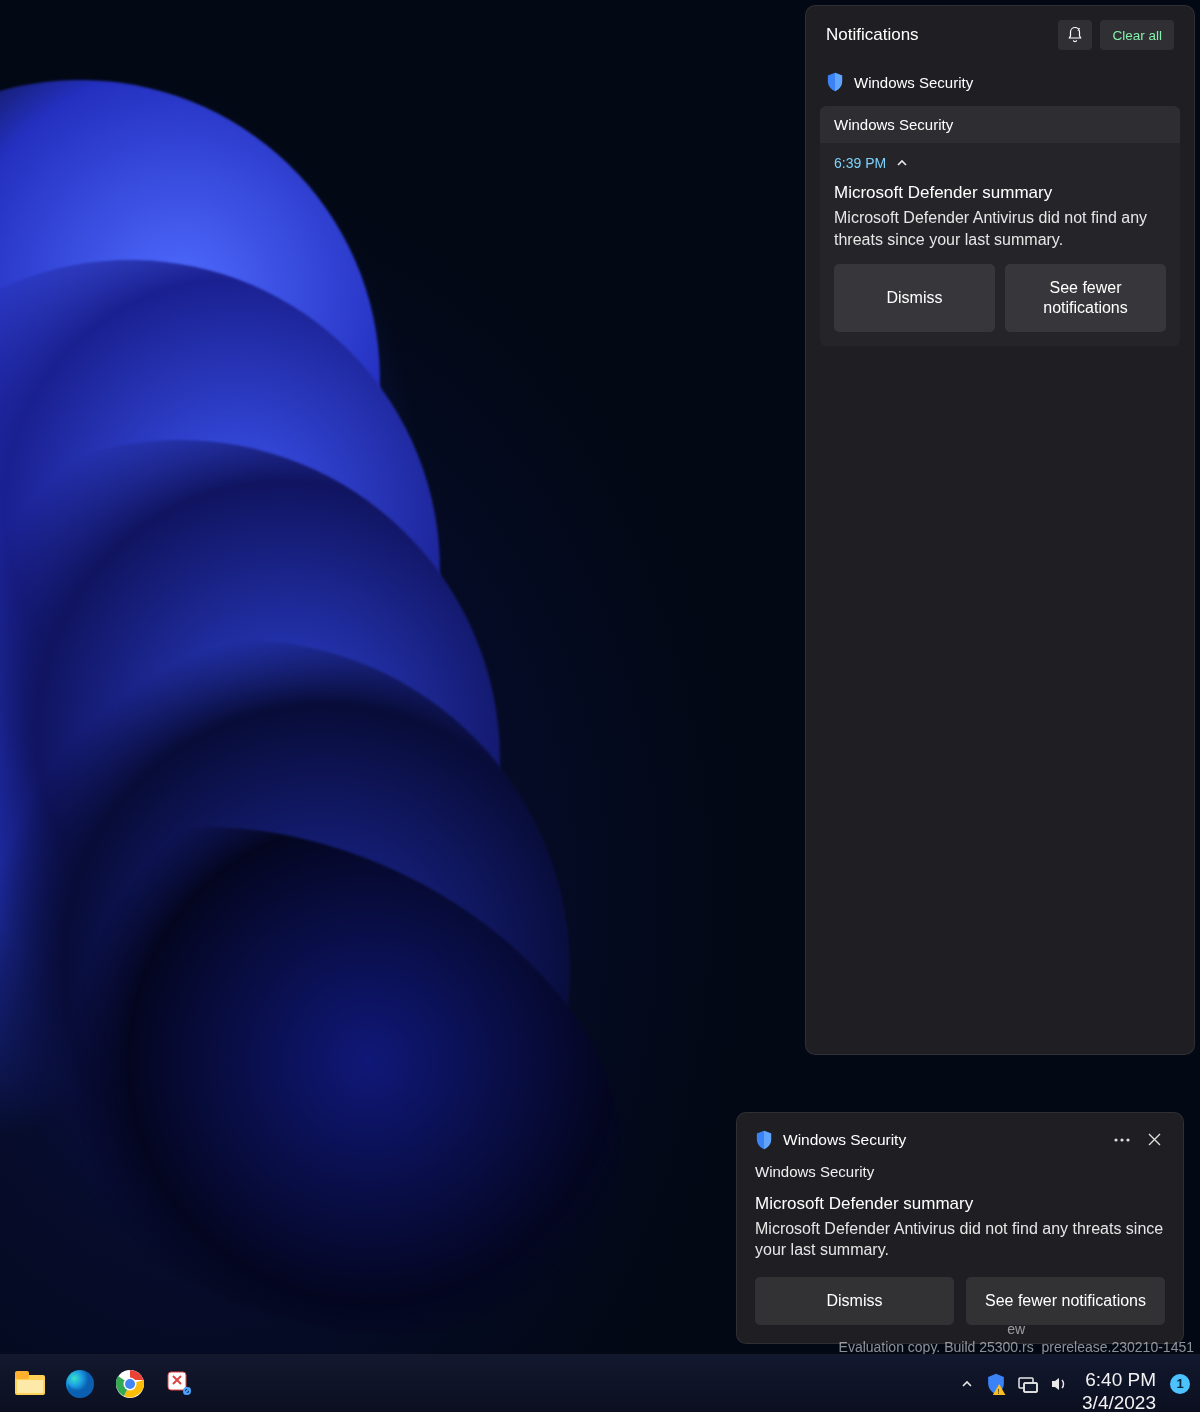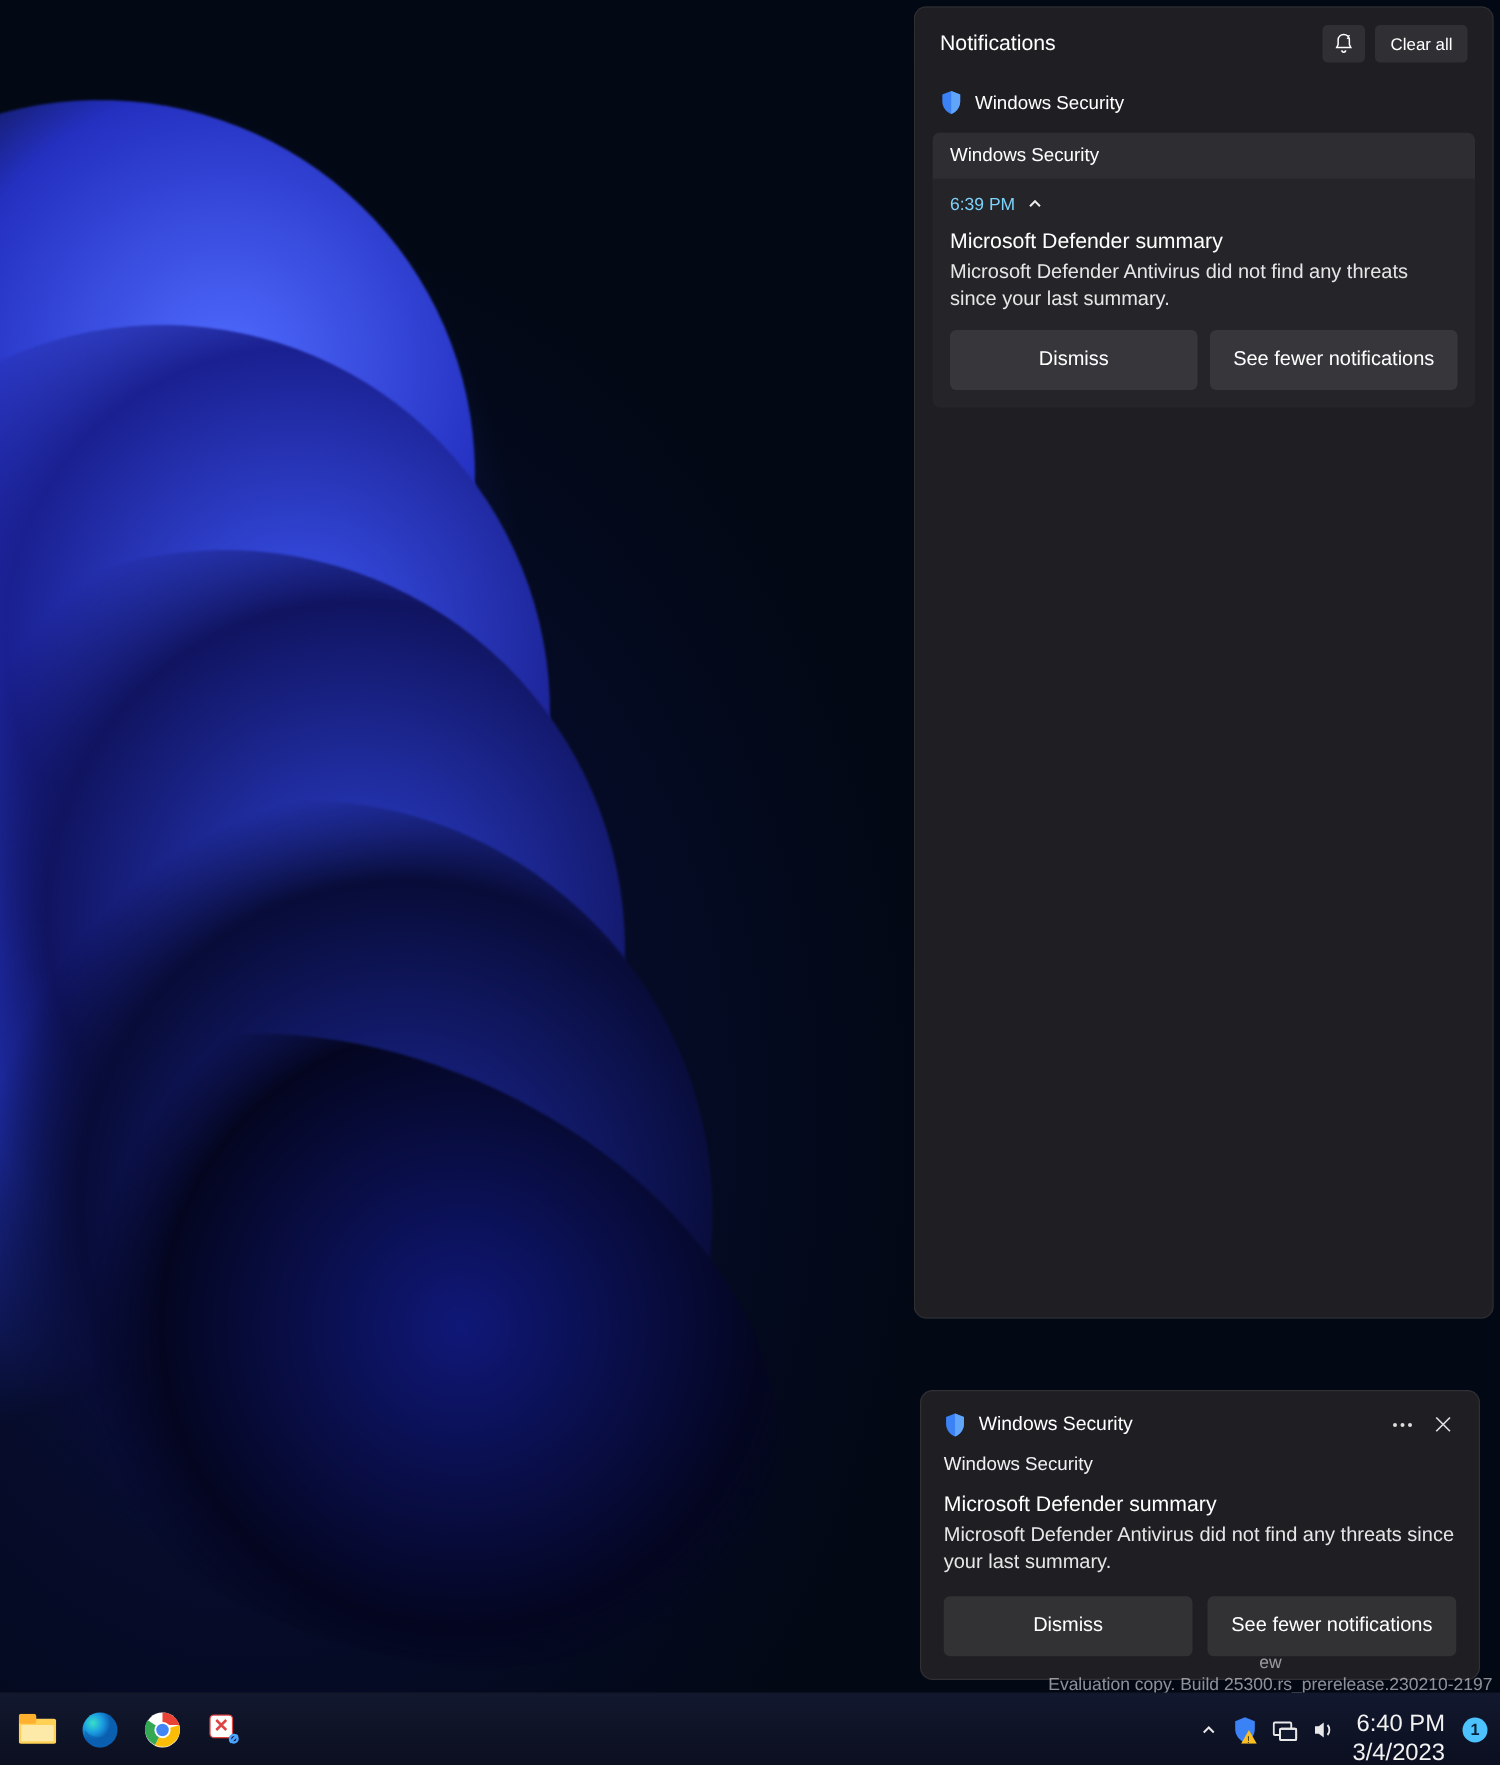--- a/index.html
+++ b/index.html
@@ -33,35 +33,35 @@
         background: radial-gradient(circle at 62% 46%, #1d2aa0 0%, #080c38 48%, rgba(0,0,0,0) 62%);
         transform: rotate(15deg); }
   .p5 { left:-40px; top:850px; width:680px; height:460px;
         background: radial-gradient(circle at 58% 40%, #101878 0%, #040620 50%, rgba(0,0,0,0) 62%);
         transform: rotate(25deg); }
 
   
   .notif-center {
     position: absolute;
     top: 5px; right: 5px;
-    width: 464px; height: 1050px;
+    width: 390px; height: 1050px;
     background: rgba(32,32,36,0.94);
     border: 1px solid rgba(255,255,255,0.08);
     border-radius: 10px;
     padding: 14px 14px;
     backdrop-filter: blur(20px);
   }
   .nc-header { display:flex; align-items:center; justify-content:space-between; margin-bottom:18px; padding:0 6px;}
   .nc-title { font-size:17px; font-weight:500; color:#fff; }
   .nc-actions { display:flex; gap:8px; }
   .pill {
     background: rgba(255,255,255,0.08);
     border-radius:4px;
     padding: 6px 12px;
-    font-size:13.5px; color:#ffffff;
+    font-size:13.5px; color:#86efac;
     display:flex; align-items:center; justify-content:center;
     cursor:pointer;
   }
   .pill.icon-only { padding:6px 8px; }
   .nc-app-header {
     display:flex; align-items:center; gap:10px;
     padding: 4px 6px 14px 6px;
     font-size:15px;
   }
   .shield-icon { width:18px; height:20px; display:inline-block; }
@@ -234,21 +234,21 @@
   <div class="title">Microsoft Defender summary</div>
   <div class="body">Microsoft Defender Antivirus did not find any threats since your last summary.</div>
   <div class="btn-row">
     <div class="tbtn">Dismiss</div>
     <div class="tbtn">See fewer notifications</div>
   </div>
 </div>
 
 <div class="watermark">
   <div>ew</div>
-  <div>Evaluation copy. Build 25300.rs_prerelease.230210-2197</div>
+  <div>Evaluation copy. Build 25300.rs_prerelease.230210-1451</div>
 </div>
 
 <div class="taskbar">
   <div class="tb-left">
     <div class="tb-icon">
       <svg width="30" height="26" viewBox="0 0 30 26">
         <rect x="0" y="4" width="30" height="20" rx="2" fill="#ffd257"></rect>
         <rect x="0" y="0" width="14" height="8" rx="2" fill="#ffb02e"></rect>
         <rect x="2" y="9" width="26" height="13" fill="#fde9a8"></rect>
       </svg>

